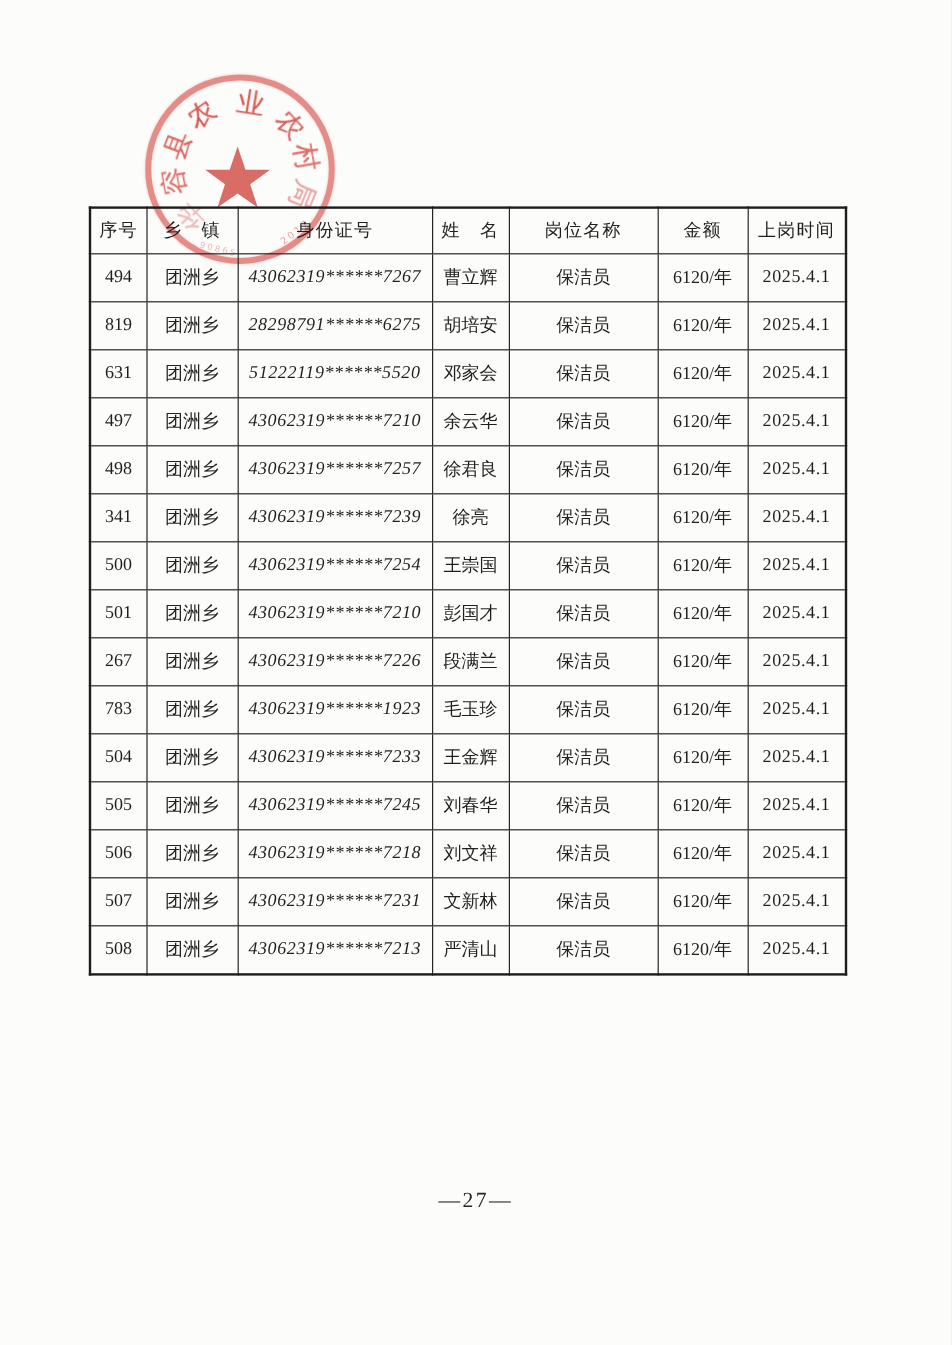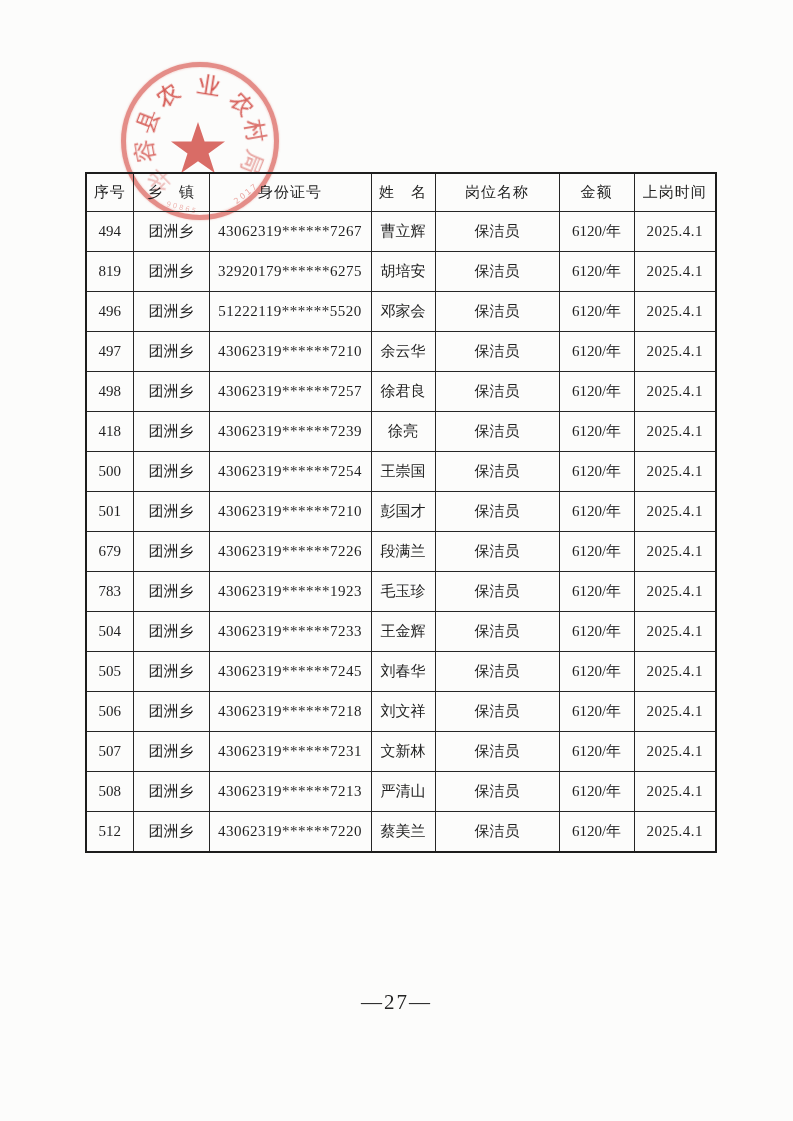--- a/index.html
+++ b/index.html
@@ -9,41 +9,41 @@
     margin:0 auto;
     background:#fcfcfb;
     overflow:hidden;
     font-family:"Liberation Serif","DejaVu Serif",serif;
     color:#1f1f1f;
   }
 
   
   table.roster{
     position:absolute;
-    left:85px;top:172px;
+    left:74px;top:172px;
     width:630px;
     border-collapse:collapse;
     table-layout:fixed;
     background:transparent;
     border-radius:32px;
   }
   table.roster th, table.roster td{
     border:1.5px solid #262626;
     text-align:center;
     vertical-align:middle;
     font-weight:normal;
     font-size:15px;
     padding:0;
     overflow:hidden;
     white-space:nowrap;
   }
   table.roster{border:2px solid #1d1d1d;}
   table.roster th{height:37px;letter-spacing:1px;}
   table.roster td{height:39px;}
-  td.c-id{font-size:15px;letter-spacing:0.5px;}
+  td.c-id{font-size:15px;letter-spacing:0.5px;font-style:italic;}
   td.c-date{letter-spacing:0.5px;}
 
   
   .seal{
     position:absolute;
     left:120px;top:61px;
     width:160px;height:160px;
     mix-blend-mode:multiply;
     pointer-events:none;
   }
@@ -74,21 +74,21 @@
     font-family:"DejaVu Sans","Liberation Sans",sans-serif;
   }
   .seal-serial.left{left:46px;top:143px;transform:rotate(14deg);opacity:0.6;font-size:7px;}
   .seal-serial.right{left:112px;top:128px;transform:rotate(-38deg);opacity:0.75;}
 
   
   .page-number{
     position:absolute;
     left:0;right:0;top:990px;
     text-align:center;
-    font-size:21px;
+    font-size:18px;
     letter-spacing:2px;
     color:#242424;
   }
 </style>
 </head>
 <body>
 
 <div class="page">
 
   <div class="seal">
@@ -137,28 +137,28 @@
       <td class="c-town">团洲乡</td>
       <td class="c-id">43062319******7267</td>
       <td class="c-name">曹立辉</td>
       <td class="c-pos">保洁员</td>
       <td class="c-amt">6120/年</td>
       <td class="c-date">2025.4.1</td>
     </tr>
         <tr>
       <td class="c-no">819</td>
       <td class="c-town">团洲乡</td>
-      <td class="c-id">32920179******6275</td>
+      <td class="c-id">28298791******6275</td>
       <td class="c-name">胡培安</td>
       <td class="c-pos">保洁员</td>
       <td class="c-amt">6120/年</td>
       <td class="c-date">2025.4.1</td>
     </tr>
         <tr>
-      <td class="c-no">496</td>
+      <td class="c-no">631</td>
       <td class="c-town">团洲乡</td>
       <td class="c-id">51222119******5520</td>
       <td class="c-name">邓家会</td>
       <td class="c-pos">保洁员</td>
       <td class="c-amt">6120/年</td>
       <td class="c-date">2025.4.1</td>
     </tr>
         <tr>
       <td class="c-no">497</td>
       <td class="c-town">团洲乡</td>
@@ -171,21 +171,21 @@
         <tr>
       <td class="c-no">498</td>
       <td class="c-town">团洲乡</td>
       <td class="c-id">43062319******7257</td>
       <td class="c-name">徐君良</td>
       <td class="c-pos">保洁员</td>
       <td class="c-amt">6120/年</td>
       <td class="c-date">2025.4.1</td>
     </tr>
         <tr>
-      <td class="c-no">418</td>
+      <td class="c-no">341</td>
       <td class="c-town">团洲乡</td>
       <td class="c-id">43062319******7239</td>
       <td class="c-name">徐亮</td>
       <td class="c-pos">保洁员</td>
       <td class="c-amt">6120/年</td>
       <td class="c-date">2025.4.1</td>
     </tr>
         <tr>
       <td class="c-no">500</td>
       <td class="c-town">团洲乡</td>
@@ -198,21 +198,21 @@
         <tr>
       <td class="c-no">501</td>
       <td class="c-town">团洲乡</td>
       <td class="c-id">43062319******7210</td>
       <td class="c-name">彭国才</td>
       <td class="c-pos">保洁员</td>
       <td class="c-amt">6120/年</td>
       <td class="c-date">2025.4.1</td>
     </tr>
         <tr>
-      <td class="c-no">679</td>
+      <td class="c-no">267</td>
       <td class="c-town">团洲乡</td>
       <td class="c-id">43062319******7226</td>
       <td class="c-name">段满兰</td>
       <td class="c-pos">保洁员</td>
       <td class="c-amt">6120/年</td>
       <td class="c-date">2025.4.1</td>
     </tr>
         <tr>
       <td class="c-no">783</td>
       <td class="c-town">团洲乡</td>
@@ -260,27 +260,18 @@
     </tr>
         <tr>
       <td class="c-no">508</td>
       <td class="c-town">团洲乡</td>
       <td class="c-id">43062319******7213</td>
       <td class="c-name">严清山</td>
       <td class="c-pos">保洁员</td>
       <td class="c-amt">6120/年</td>
       <td class="c-date">2025.4.1</td>
     </tr>
-        <tr>
-      <td class="c-no">512</td>
-      <td class="c-town">团洲乡</td>
-      <td class="c-id">43062319******7220</td>
-      <td class="c-name">蔡美兰</td>
-      <td class="c-pos">保洁员</td>
-      <td class="c-amt">6120/年</td>
-      <td class="c-date">2025.4.1</td>
-    </tr>
       </tbody>
   </table>
 
   <div class="page-number">—27—</div>
 
 </div>
 
 </body></html>

